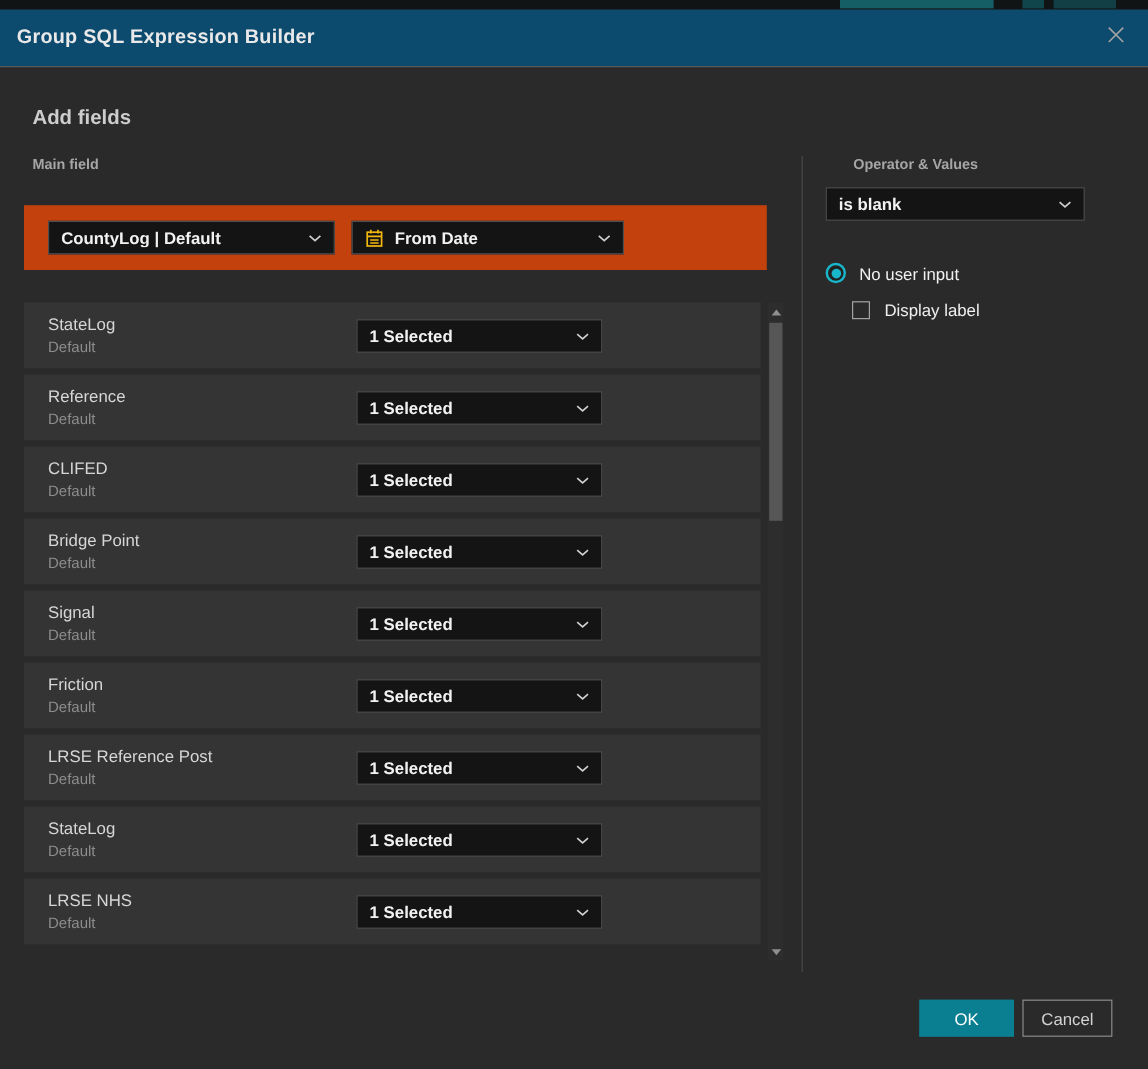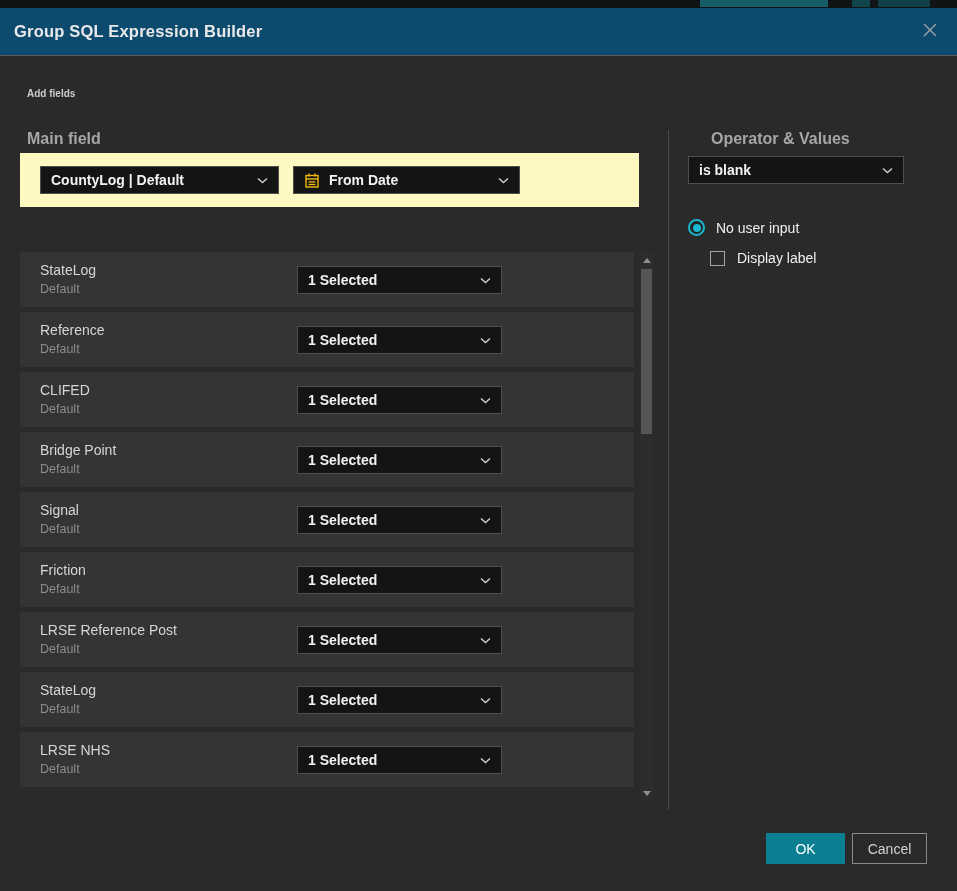--- a/index.html
+++ b/index.html
@@ -26,26 +26,26 @@
     display: flex; align-items: center; padding: 0 14px;
   }
   .titlebar .title { font-size: 16.5px; font-weight: 700; color: #e9e9e9; letter-spacing: .2px; }
   .close-btn {
     position: absolute; right: 12px; top: 9px; width: 30px; height: 30px;
     display: flex; align-items: center; justify-content: center;
     color: #a2a2a2; font-size: 22px; font-weight: 300; cursor: pointer; background: none; border: none;
     font-family: "DejaVu Sans", sans-serif;
   }
 
-  .section-heading { position: absolute; font-size: 10px; font-weight: 700; color: #cdcdcd; }
-  .sub-label { position: absolute; font-size: 16px; font-weight: 700; color: #a6a6a6; }
+  .section-heading { position: absolute; font-size: 17px; font-weight: 700; color: #cdcdcd; }
+  .sub-label { position: absolute; font-size: 12px; font-weight: 700; color: #a6a6a6; }
 
   .mainfield-panel {
-    position: absolute; left: 20px; top: 145px; width: 619px; height: 54px;
-    background: #fef9c3;
+    position: absolute; left: 20px; top: 163px; width: 619px; height: 54px;
+    background: #c2410c;
   }
 
   .dropdown {
     position: absolute; height: 28px; background: #141415; border: 1px solid #4e4e4e;
     display: flex; align-items: center; padding: 0 10px; cursor: pointer;
     font-size: 14px; font-weight: 600; color: #f2f2f2;
   }
   .dropdown .dd-label { flex: 1; white-space: nowrap; overflow: hidden; }
   .dropdown .chev { flex: 0 0 auto; margin-left: 8px; display: flex; align-items: center; }
   .chev svg { display: block; }

